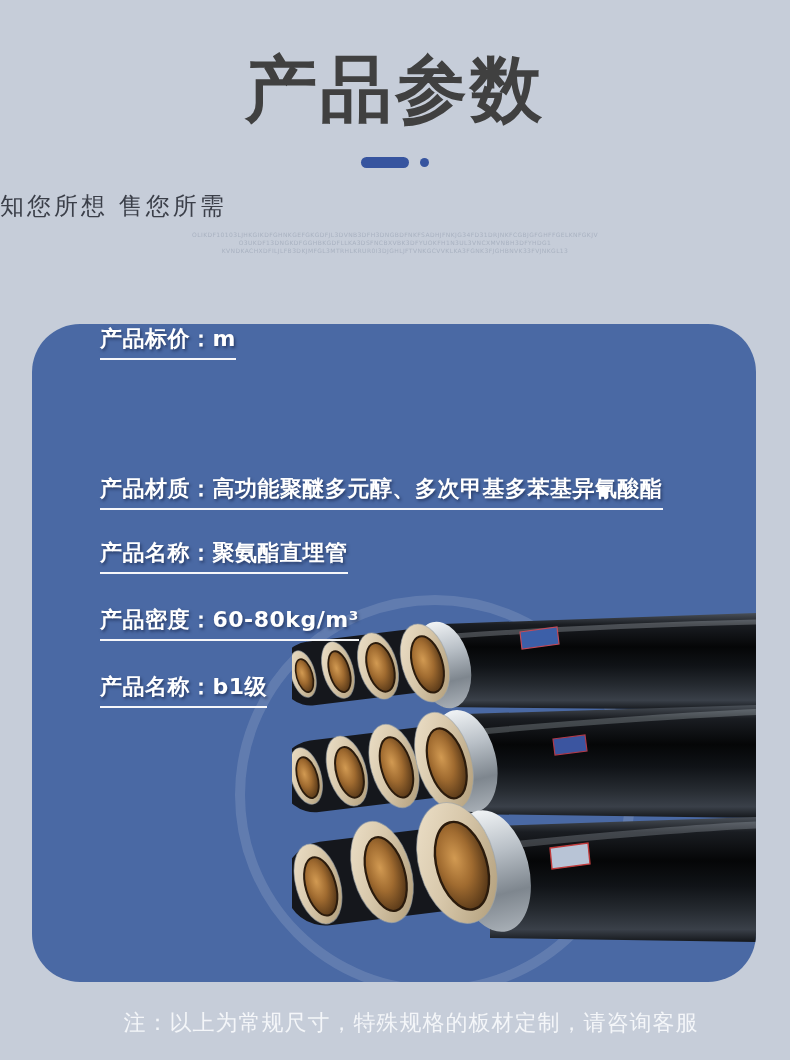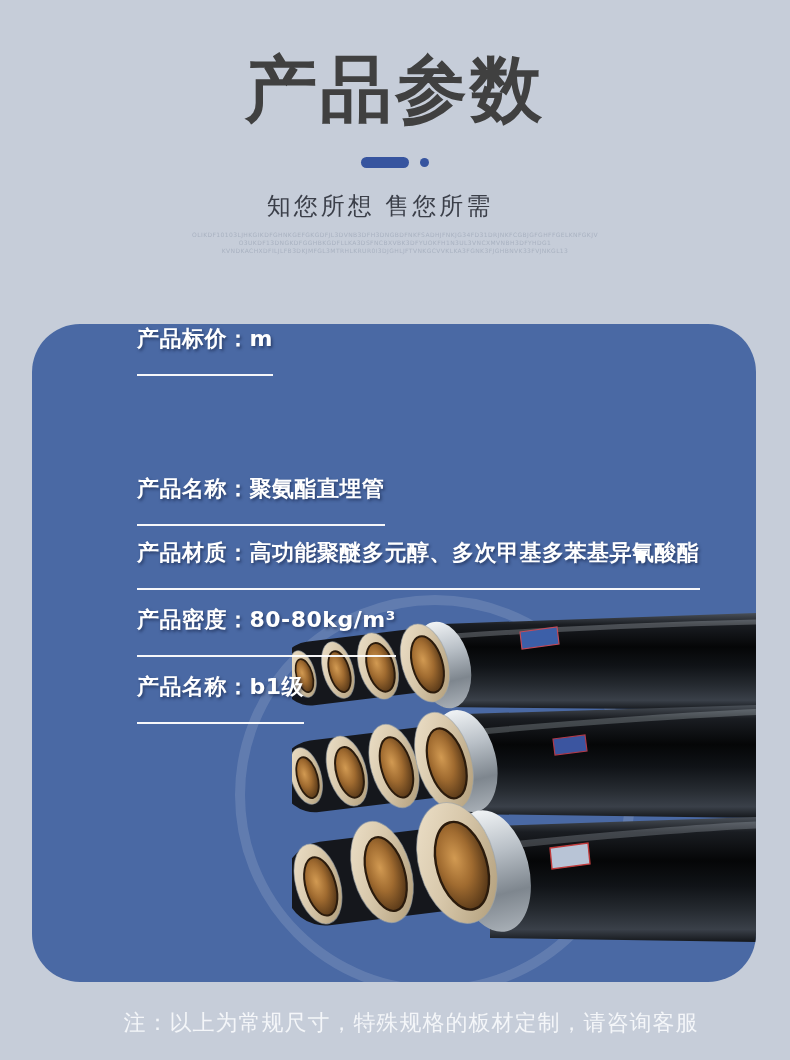--- a/index.html
+++ b/index.html
@@ -15,22 +15,22 @@
     color:#404040;letter-spacing:3px;margin:0;
   }
   .accent{
     position:absolute;top:157px;left:0;width:790px;
     display:flex;justify-content:center;align-items:center;gap:11px;
   }
   .accent .dash{width:48px;height:11px;border-radius:6px;background:#36549f;}
   .accent .dot{width:9px;height:9px;border-radius:50%;background:#36549f;}
   .subtitle{
     position:absolute;top:190px;left:0;width:680px;
-    text-align:center;font-size:24px;font-weight:500;
-    color:#3b3f49;letter-spacing:3px;margin-left:40px;
+    text-align:left;font-size:24px;font-weight:500;
+    color:#3b3f49;letter-spacing:3px;
   }
   .fine-print{
     position:absolute;top:231px;left:0;width:790px;
     text-align:center;font-size:6px;line-height:8px;
     color:#a9b2c1;letter-spacing:0.4px;
   }
   .card{
     position:absolute;left:32px;top:324px;width:724px;height:658px;
     background:#4a69a4;border-radius:48px;overflow:hidden;
   }
@@ -40,24 +40,23 @@
     box-sizing:border-box;z-index:0;
   }
   .param-row{position:absolute;left:68px;z-index:2;white-space:nowrap;}
   .param-row:nth-of-type(1){top:88px;}
   .param-row:nth-of-type(2){top:150px;}
   .param-row:nth-of-type(3){top:214px;}
   .param-row:nth-of-type(4){top:281px;}
   .param-row:nth-of-type(5){top:348px;}
   .param-text{
     display:inline-block;color:#ffffff;font-size:22px;font-weight:600;
-    letter-spacing:0.5px;padding-bottom:20px;
+    letter-spacing:0.5px;padding-bottom:4px;
     border-bottom:2px solid rgba(255,255,255,0.95);
     text-shadow:1.5px 2px 3px rgba(10,20,50,0.5);
-    margin-left:37px;
   }
   .photo{position:absolute;left:260px;top:284px;width:464px;height:374px;z-index:1;}
   .footer-note{
     position:absolute;top:1008px;left:16px;width:790px;
     text-align:center;font-size:22px;font-weight:500;
     color:#f4f6f9;letter-spacing:1px;
   }
 </style>
 </head>
 <body>
@@ -74,27 +73,27 @@
 <div class="fine-print">
   <div>OLIKDF10103LJHKGIKDFGHNKGEFGKGDFJL3DVNB3DFH3DNGBDFNKFSADHJFNKJG34FD31DRJNKFCGBJGFGHFFGELKNFGKJV</div>
   <div>O3UKDF13DNGKDFGGHBKGDFLLKA3DSFNCBXVBK3DFYUOKFH1N3UL3VNCXMVNBH3DFYHDG1</div>
   <div>KVNDKACHXDFILJLFB3DKJMFGL3MTRHLKRUR0I3DJGHLJFTVNKGCVVKLKA3FGNK3FJGHBNVK33FVJNKGL13</div>
 </div>
 
 <section class="card">
   <div class="halo"></div>
 
   <div class="param-row">
+    <span class="param-text">产品材质：高功能聚醚多元醇、多次甲基多苯基异氰酸酯</span>
+  </div>
+  <div class="param-row">
     <span class="param-text">产品名称：聚氨酯直埋管</span>
   </div>
   <div class="param-row">
-    <span class="param-text">产品材质：高功能聚醚多元醇、多次甲基多苯基异氰酸酯</span>
-  </div>
-  <div class="param-row">
-    <span class="param-text">产品密度：80-80kg/m³</span>
+    <span class="param-text">产品密度：60-80kg/m³</span>
   </div>
   <div class="param-row">
     <span class="param-text">产品名称：b1级</span>
   </div>
   <div class="param-row">
     <span class="param-text">产品标价：m</span>
   </div>
 
   <svg class="photo" viewBox="0 0 464 374" aria-hidden="true">
     <defs>

